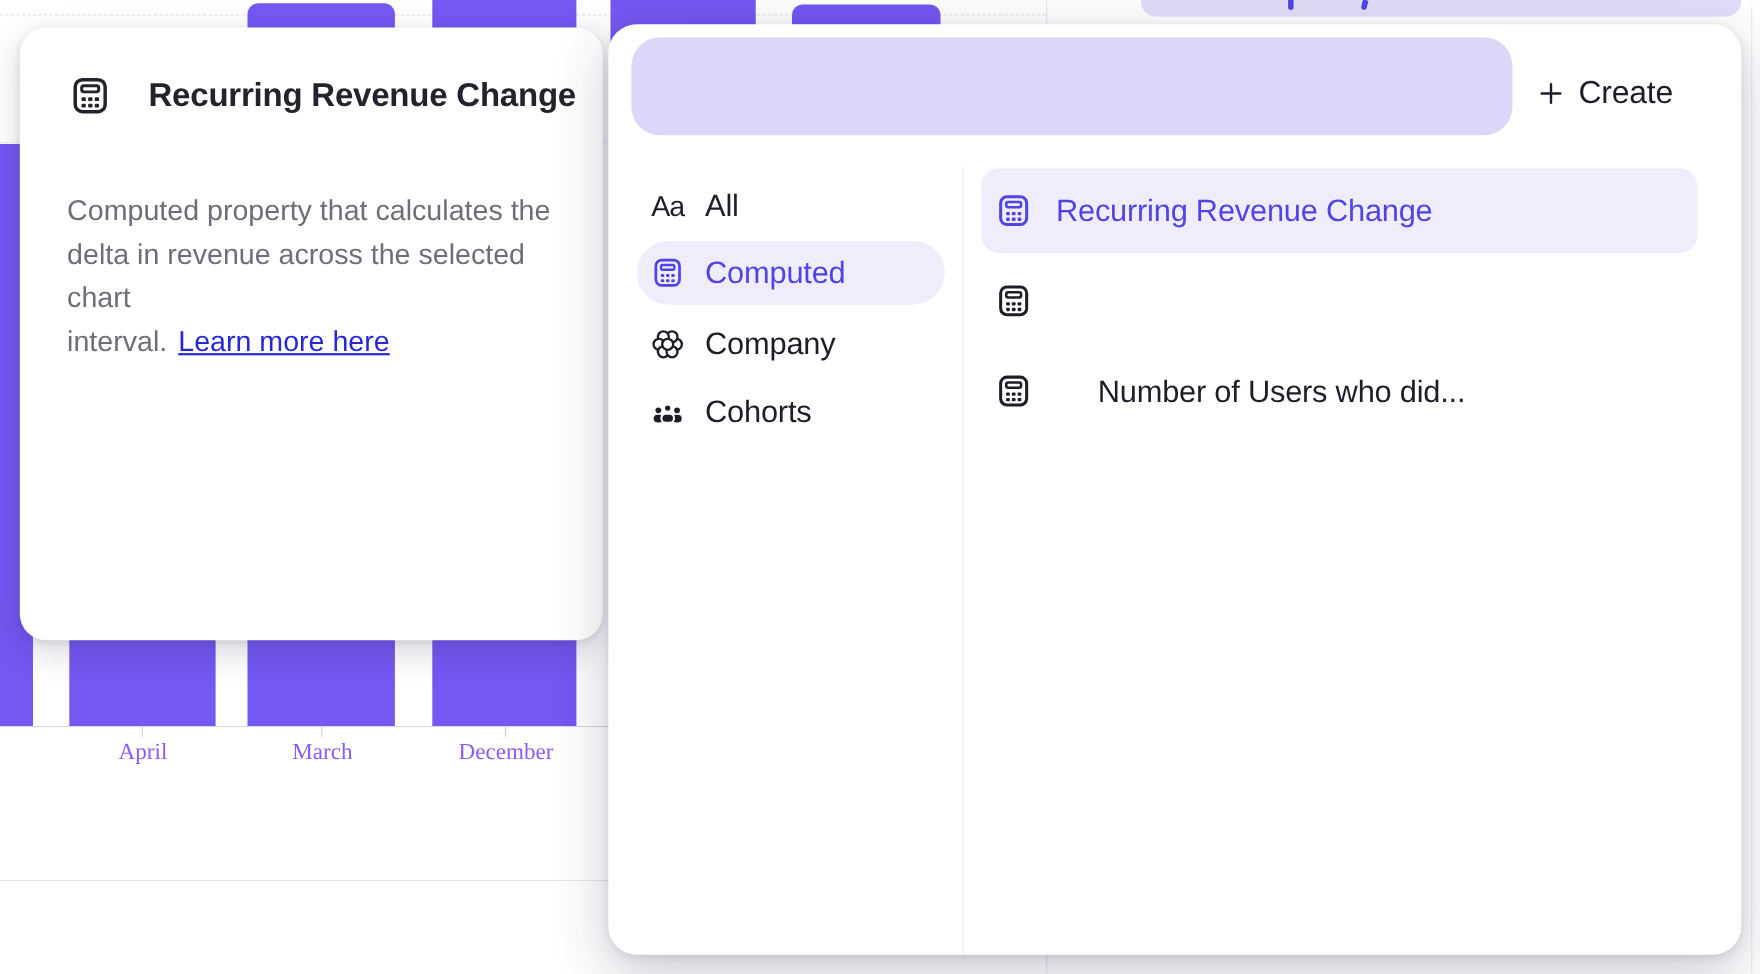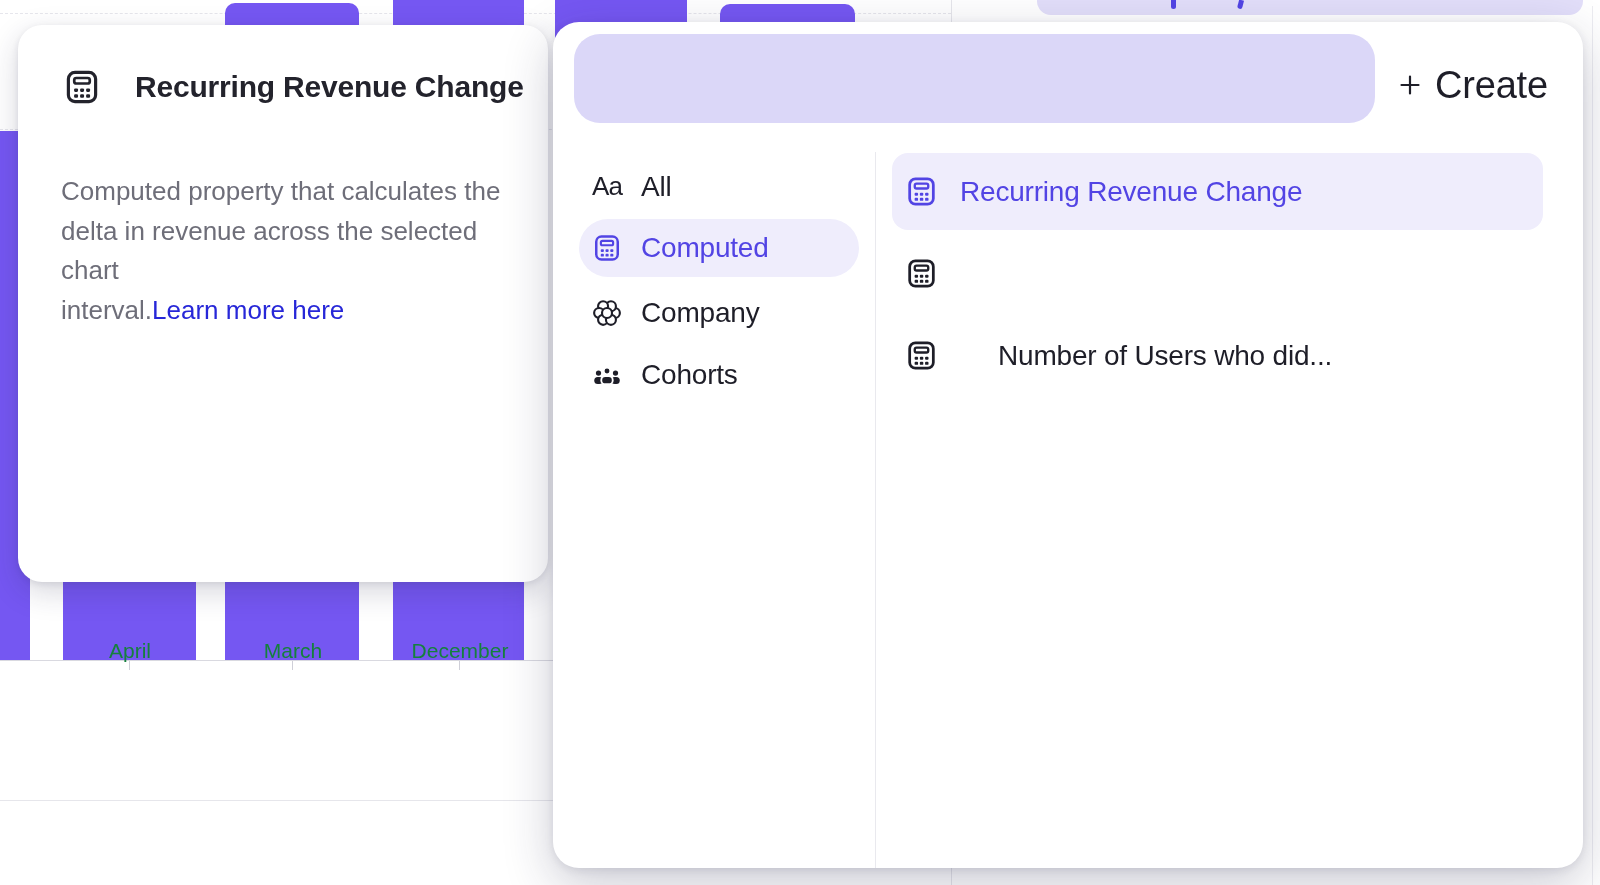--- a/index.html
+++ b/index.html
@@ -6,61 +6,61 @@
   html,body { width:1600px; height:885px; overflow:hidden; background:#ffffff;
     font-family:"Liberation Sans", sans-serif; }
   .stage { position:absolute; left:0; top:0; width:1600px; height:885px; }
 
   
   .bg-layer { position:absolute; inset:0; z-index:0; }
   .gridline { position:absolute; left:0; width:951px; border-top:1px dashed #E6E6EC; }
   .baseline { position:absolute; left:0; top:660px; width:951px; height:1px; background:#D9D9E0; }
   .bar { position:absolute; background:#7557F2; border-radius:10px 10px 0 0; }
   .tick { position:absolute; top:661px; width:1px; height:9px; background:#CFCFD8; }
-  .month-label { position:absolute; top:639px; font-size:21px; color:#15803d; transform:translateX(-50%); }
+  .month-label { position:absolute; top:671px; font-size:21px; color:#8b5cf6; transform:translateX(-50%);font-family:Liberation Serif, serif; }
   .section-divider { position:absolute; left:0; top:800px; width:951px; height:1px; background:#E6E6EB; }
   .v-divider { position:absolute; left:951px; top:0; width:1px; height:885px; background:#E6E6EB; }
   .right-card-line { position:absolute; left:1592px; top:6px; width:1px; height:879px; background:#ECECF1; }
   .top-pill { position:absolute; left:1037px; top:0; width:546px; height:15px; background:#E2DEF9;
     border-radius:0 0 14px 14px; }
   .frag { position:absolute; top:0; width:5px; height:9px; background:#5244E4; border-radius:0 0 3px 3px; }
   .frag-1 { left:134px; }
   .frag-2 { left:201px; transform:rotate(14deg); }
 
   
   .tooltip-card { position:absolute; left:18px; top:25px; width:530px; height:557px; background:#fff;
     border-radius:24px; z-index:5;
     box-shadow:0 10px 30px rgba(35,35,70,0.18), 0 2px 6px rgba(35,35,70,0.10); }
   .tooltip-head { position:absolute; left:45px; top:42px; height:40px; display:flex; align-items:center; }
   .tooltip-head .icon { width:38px; height:38px; color:#23232C; flex:0 0 auto; }
   .tooltip-title { margin-left:34px; font-size:30px; font-weight:700; color:#23232C; letter-spacing:-0.2px; white-space:nowrap; }
   .tooltip-body { position:absolute; left:43px; top:147px; width:465px; font-size:26px; line-height:39.5px; color:#6E6E79; }
-  .tooltip-link { color:#2727D8; cursor:pointer; }
+  .tooltip-link { color:#2727D8; text-decoration:underline; margin-left:10px; cursor:pointer; }
 
   
   .modal { position:absolute; left:553px; top:22px; width:1030px; height:846px; background:#fff;
     border-radius:26px; z-index:10;
     box-shadow:0 16px 50px rgba(35,35,70,0.24), 0 2px 8px rgba(35,35,70,0.10); }
   .search-halo { position:absolute; left:21px; top:12px; width:801px; height:89px; border-radius:26px; background:#DBD7F8; }
   .search-box { position:absolute; left:29px; top:20px; width:784px; height:73px; border-radius:18px;
     background:#fff; border:2px solid #4A3BE0; display:flex; align-items:center; padding-left:16px; }
   .search-box .icon { width:27px; height:27px; color:#8A8A96; flex:0 0 auto; }
   .search-input { border:none; outline:none; margin-left:25px; font-size:32px; color:#1E1E28; width:680px;
     font-family:"Liberation Sans", sans-serif; background:transparent; }
   .search-input::placeholder { color:#90909B; }
   .create-btn { position:absolute; left:845px; top:38px; height:50px; display:flex; align-items:center; gap:13px;
     cursor:pointer; }
   .create-btn .icon { width:24px; height:24px; color:#1E1E28; }
-  .create-label { font-size:38px; color:#1E1E28; letter-spacing:-0.2px; }
+  .create-label { font-size:29px; color:#1E1E28; letter-spacing:-0.2px; }
   .modal-divider { position:absolute; left:322px; top:130px; width:1px; height:716px; background:#E9E9EE; }
 
   .cat-row { position:absolute; left:26px; width:280px; height:58px; border-radius:16px;
     display:flex; align-items:center; padding-left:13px; cursor:pointer; }
   .cat-row.selected { background:#EFEDFC; }
-  .cat-row .icon { width:30px; height:30px; color:#1E1E28; display:flex; align-items:flex-end; justify-content:center; flex:0 0 auto; }
+  .cat-row .icon { width:30px; height:30px; color:#1E1E28; display:flex; align-items:center; justify-content:center; flex:0 0 auto; }
   .cat-row.selected .icon { color:#5244E4; }
   .cat-label { margin-left:19px; font-size:28px; color:#1E1E28; letter-spacing:-0.2px; }
   .cat-row.selected .cat-label { color:#5244E4; }
   .aa-glyph { font-size:26px; font-weight:500; color:#1E1E28; letter-spacing:-1px; }
 
   .result-row { position:absolute; left:339px; width:651px; height:77px; border-radius:16px;
     display:flex; align-items:center; padding-left:13px; cursor:pointer; }
   .result-row.selected { background:#EFEDFC; }
   .result-row .icon { width:33px; height:33px; color:#1E1E28; flex:0 0 auto; }
   .result-row.selected .icon { color:#5244E4; }

